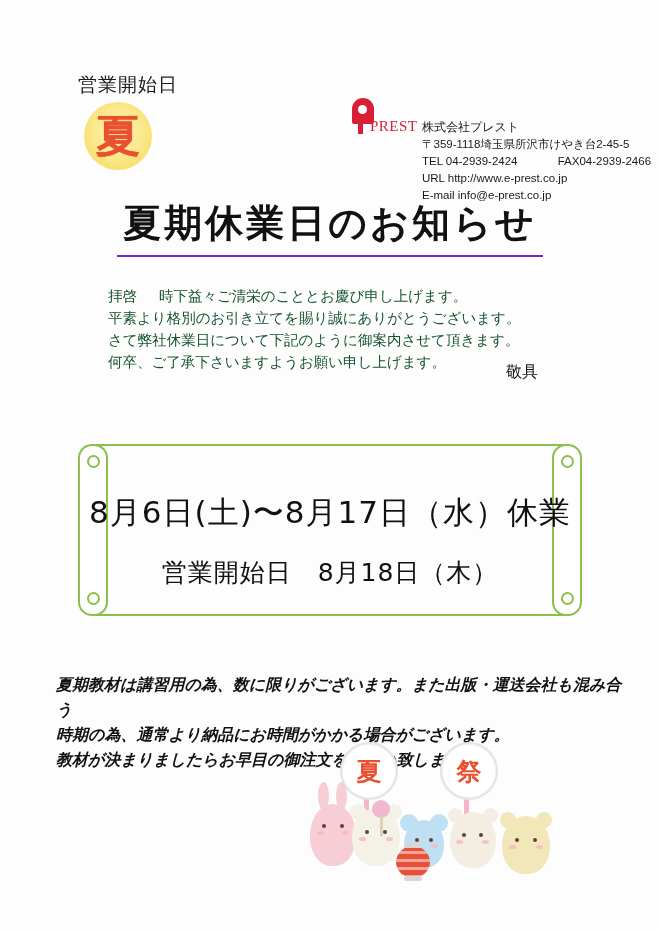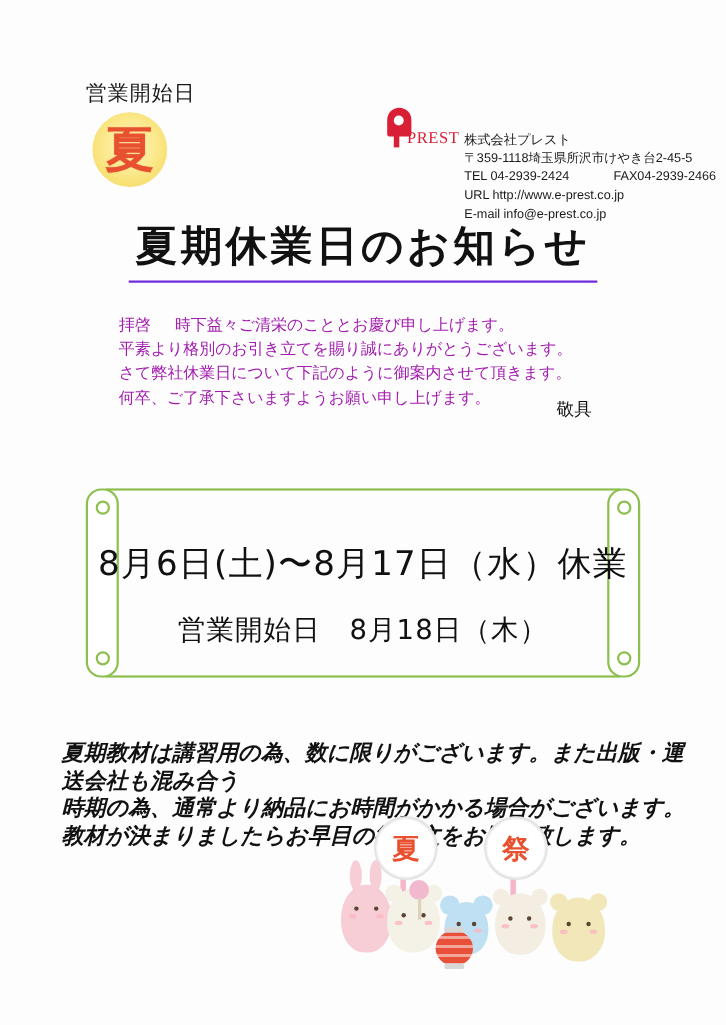--- a/index.html
+++ b/index.html
@@ -141,21 +141,21 @@
   }
 
   
   .body-text {
     position: absolute;
     left: 108px;
     top: 285px;
     width: 440px;
     font-size: 14.5px;
     line-height: 22px;
-    color: #a21caf;
+    color: #14532d;
   }
   .body-text .salute-gap {
     display: inline-block;
     width: 22px;
   }
   .closing {
     position: absolute;
     right: 122px;
     top: 362px;
     font-size: 16px;
@@ -238,21 +238,21 @@
     display: inline-block;
     width: 26px;
   }
 
   
   .note {
     position: absolute;
     left: 56px;
     top: 672px;
     width: 570px;
-    font-size: 20px;
+    font-size: 16px;
     line-height: 25px;
     font-weight: bold;
     font-style: italic;
     color: #111;
     font-family: "DejaVu Serif", serif;
   }
 
   
   .illust {
     position: absolute;

